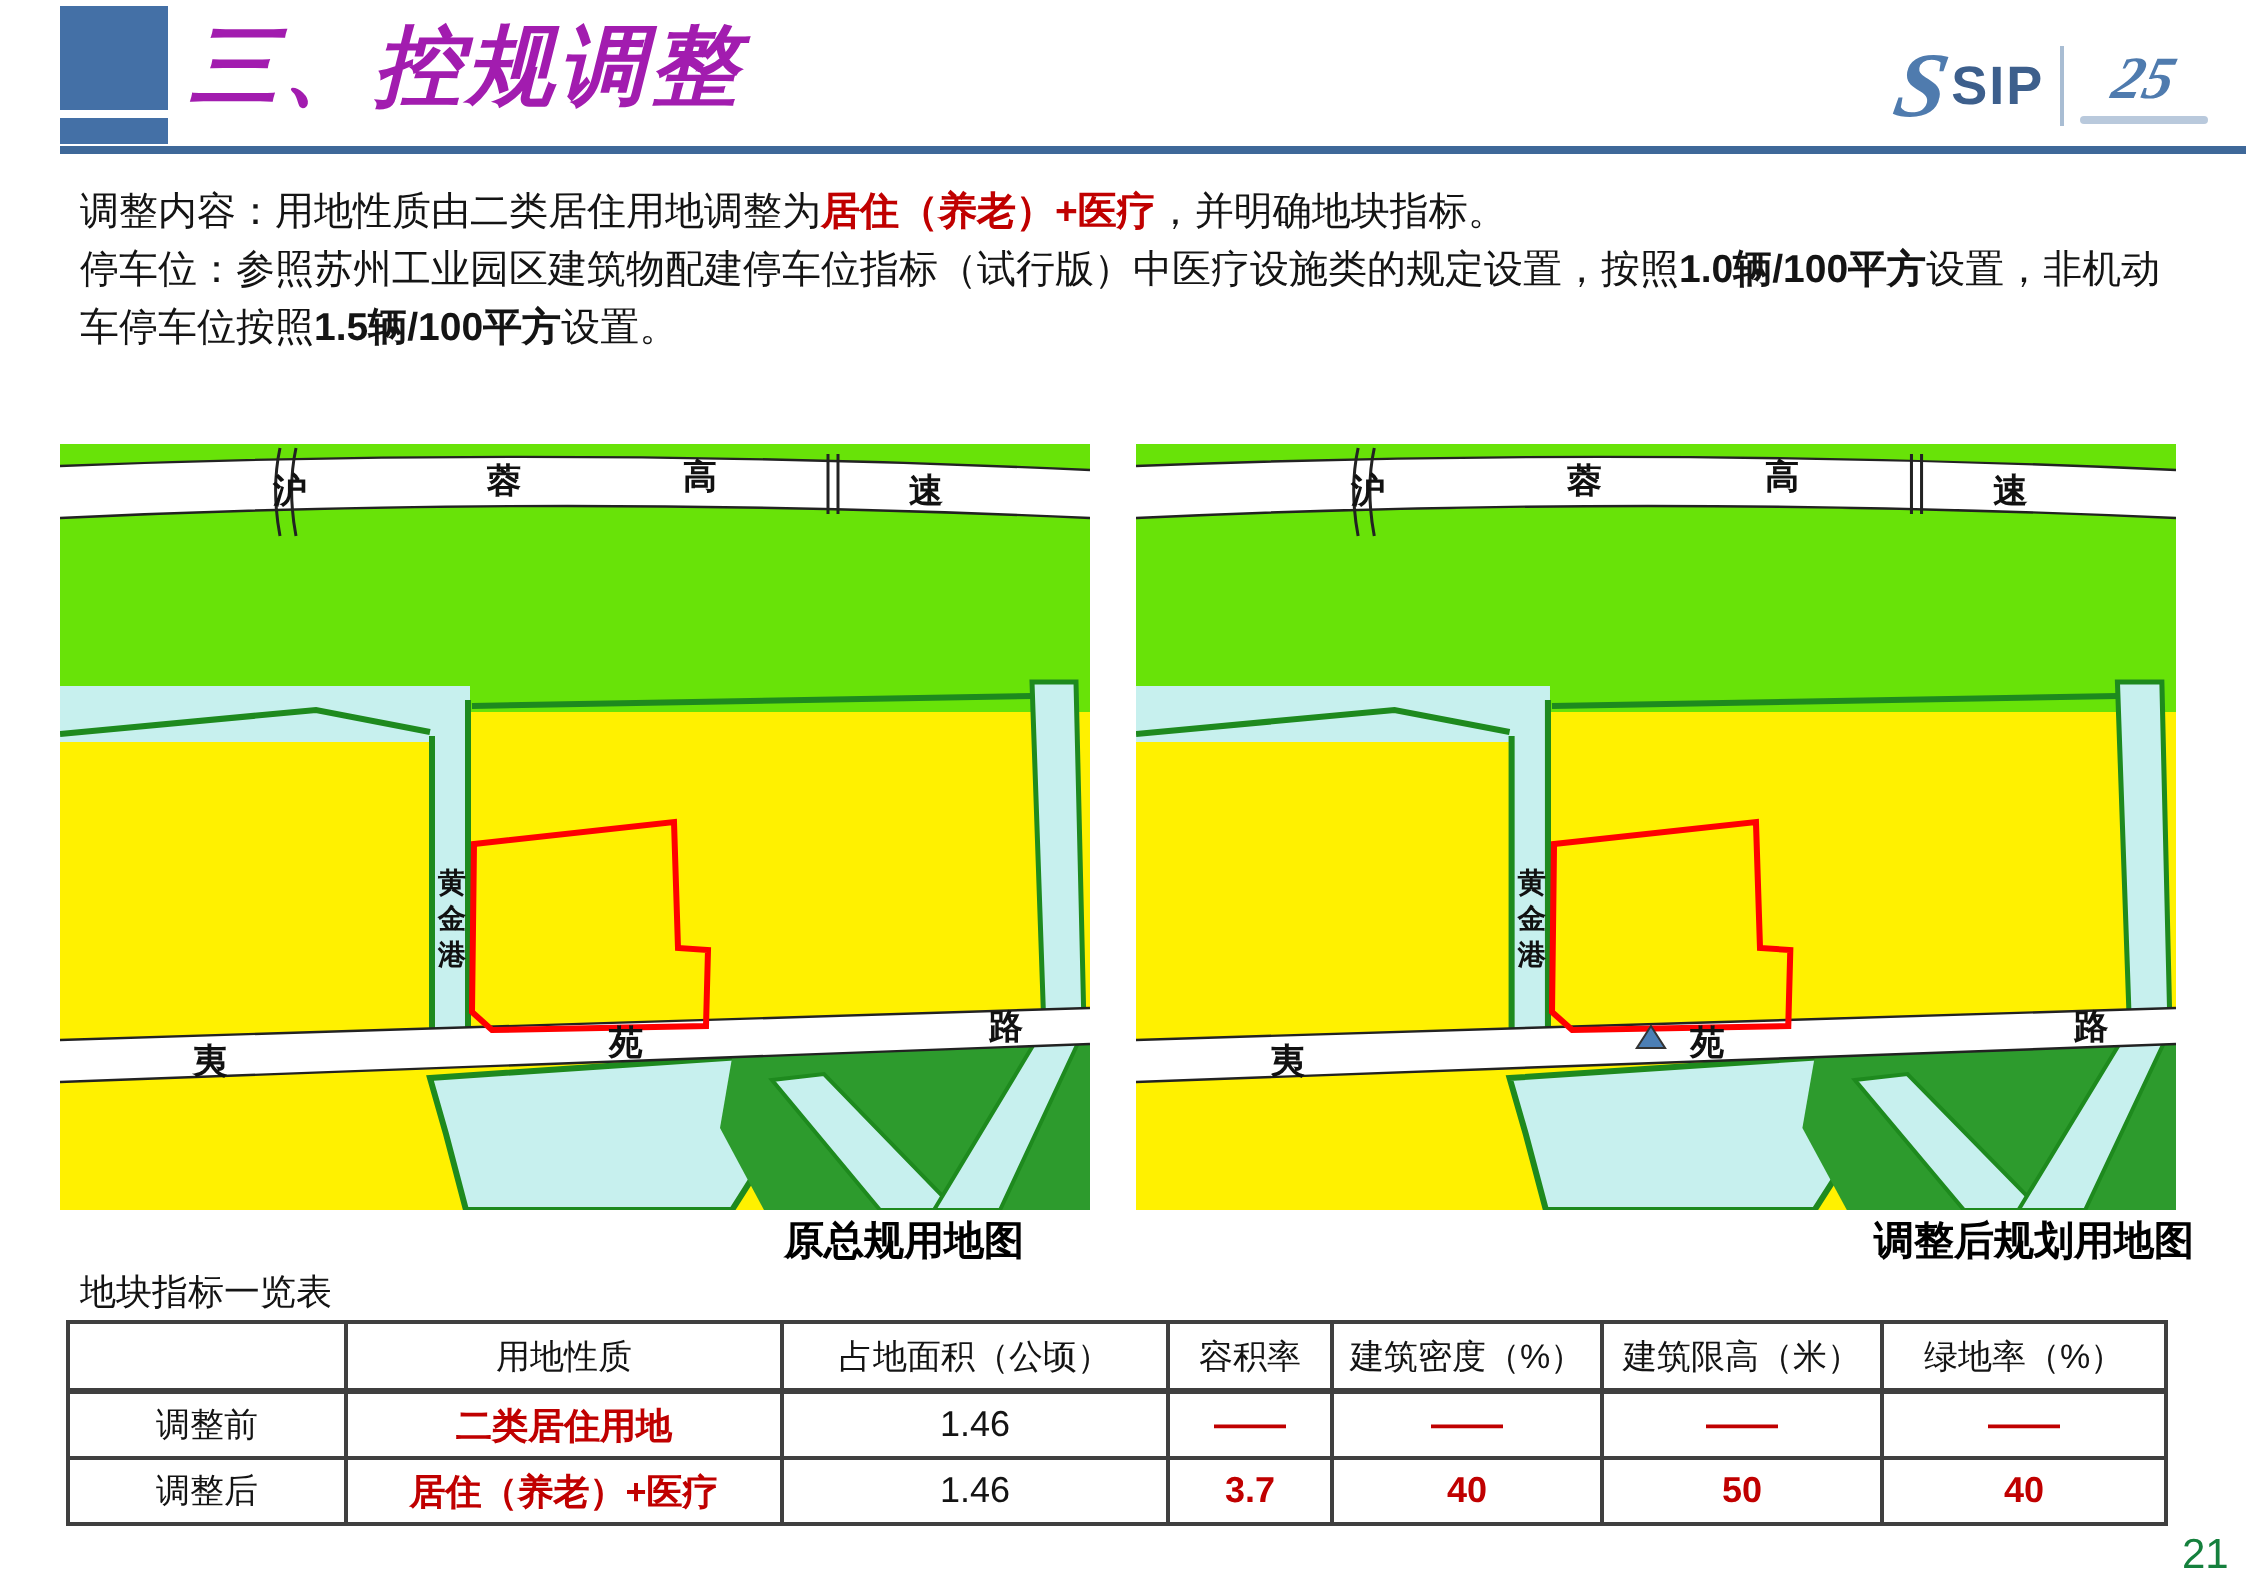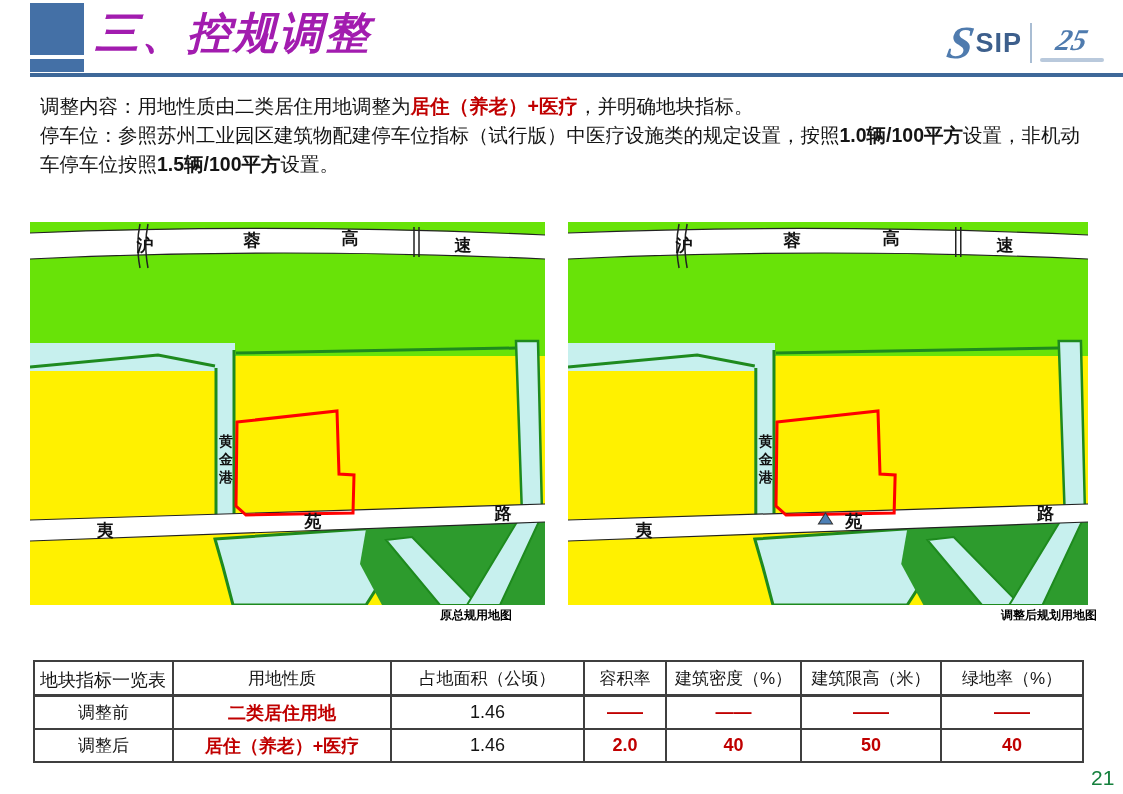--- a/index.html
+++ b/index.html
@@ -28,28 +28,28 @@
   
   .body-text{position:absolute;left:40px;top:92px;width:1055px;font-size:19.5px;line-height:29px;color:#141414;}
   .body-text p{margin:0;}
   .hl-red{color:#C00000;font-weight:bold;}
   .seg-bold{font-weight:bold;}
   
   .map-fig{position:absolute;top:222px;height:383px;}
   .map-fig.left{left:30px;width:515px;}
   .map-fig.right{left:568px;width:520px;}
   .map-fig svg{width:100%;height:100%;display:block;}
-  .map-caption{position:absolute;top:607px;font-size:12px;font-weight:bold;color:#000;text-align:right;}
+  .map-caption{position:absolute;top:607px;font-size:20px;font-weight:bold;color:#000;text-align:right;}
   .map-caption.left{left:30px;width:482px;}
   .map-caption.right{left:568px;width:529px;}
   svg text{font-family:"Liberation Sans","DejaVu Sans",sans-serif;font-weight:bold;fill:#111;}
   .plot-marker{visibility:hidden;}
   .map-fig.right .plot-marker{visibility:visible;}
   
-  .table-caption{position:absolute;left:40px;top:668px;font-size:18px;color:#141414;}
+  .table-caption{position:absolute;left:40px;top:634px;font-size:18px;color:#141414;}
   table.spec{
     position:absolute;left:33px;top:660px;width:1049px;border-collapse:collapse;table-layout:fixed;
     font-size:17px;color:#141414;
   }
   table.spec td,table.spec th{border:2px solid #3f3f3f;text-align:center;padding:0;height:31px;font-weight:normal;margin-left:48px;}
   table.spec thead th{height:32px;border-bottom:3px solid #3f3f3f;}
   table.spec .c-landuse{color:#C00000;font-weight:bold;font-size:18px;}
   table.spec .c-red{color:#C00000;font-weight:bold;font-size:18px;}
   table.spec .c-num{font-size:18px;}
   
@@ -210,21 +210,21 @@
       <td class="c-num">1.46</td>
       <td class="c-red">——</td>
       <td class="c-red">——</td>
       <td class="c-red">——</td>
       <td class="c-red">——</td>
     </tr>
     <tr>
       <td>调整后</td>
       <td class="c-landuse">居住（养老）+医疗</td>
       <td class="c-num">1.46</td>
-      <td class="c-red">2.0</td>
+      <td class="c-red">3.7</td>
       <td class="c-red">40</td>
       <td class="c-red">50</td>
       <td class="c-red">40</td>
     </tr>
   </tbody>
 </table>
 
 <div class="page-number">21</div>
 
 </body></html>

